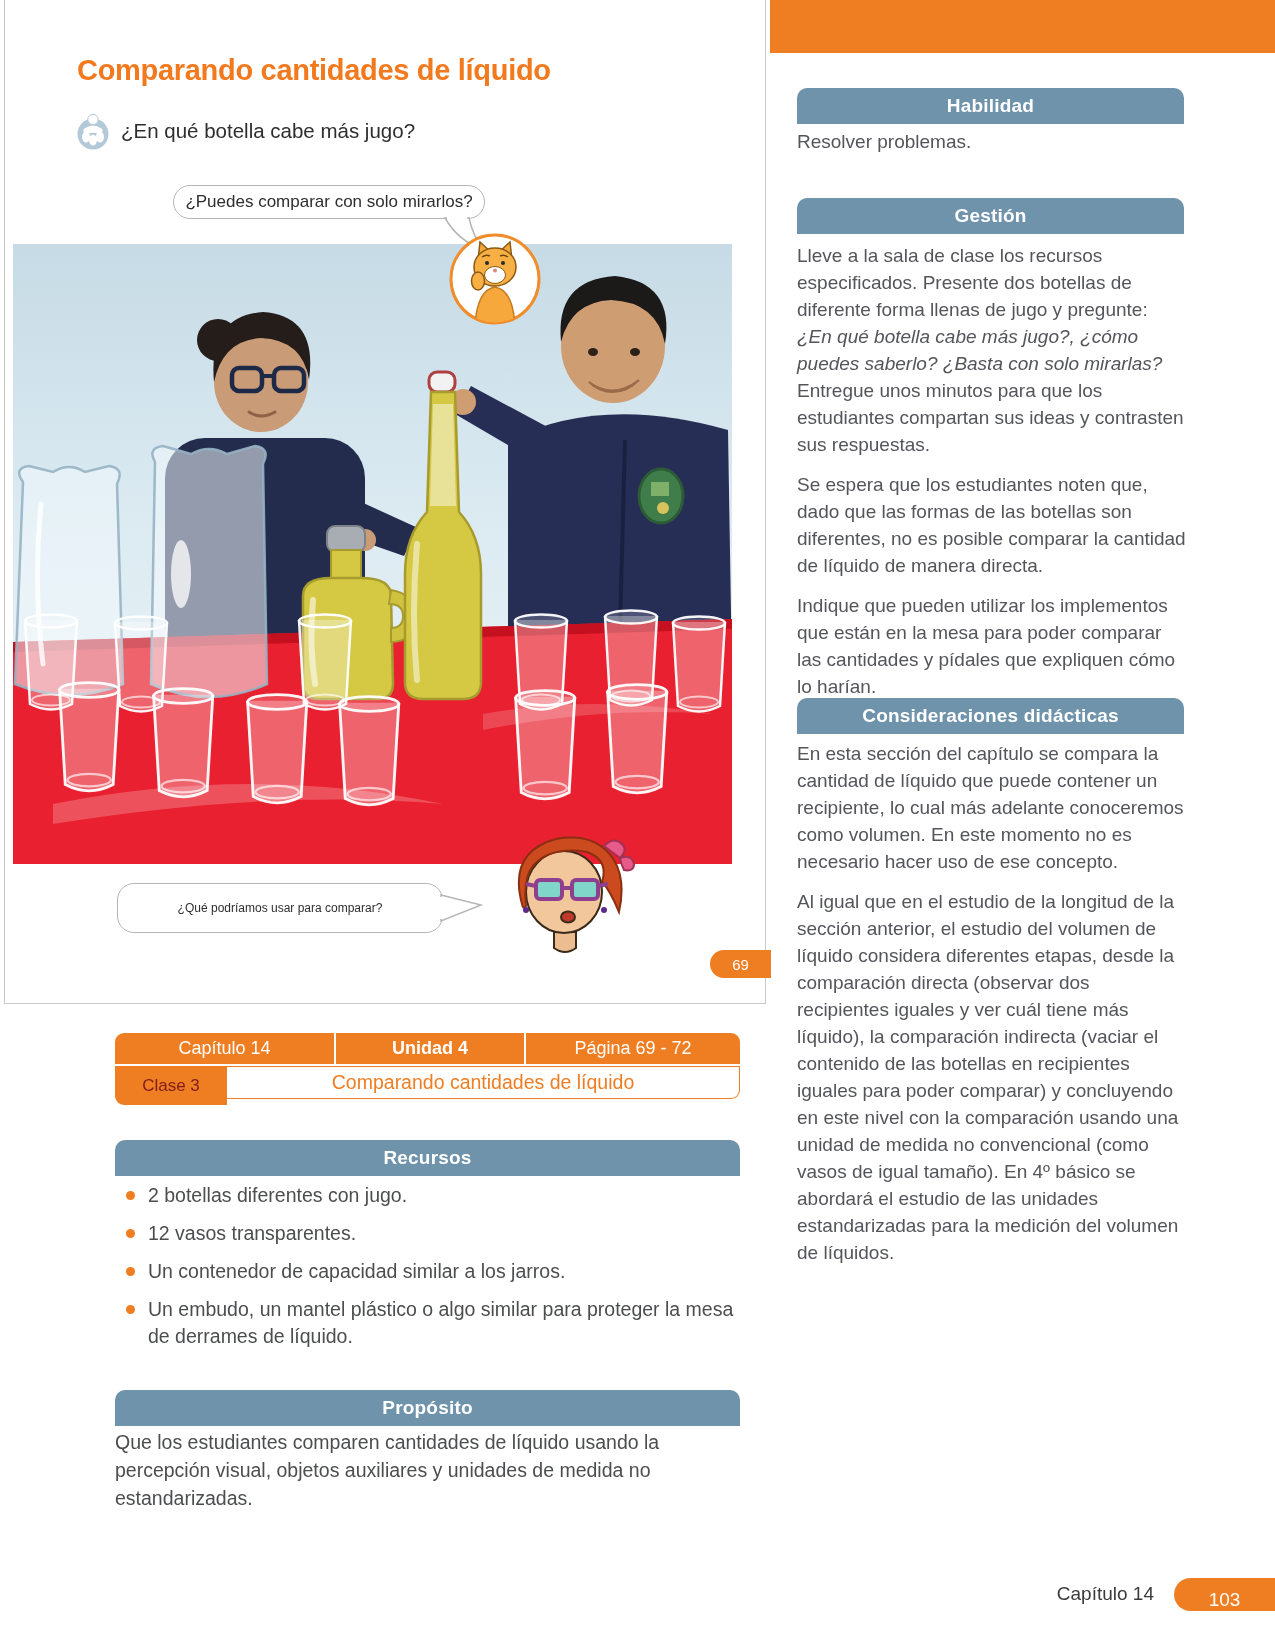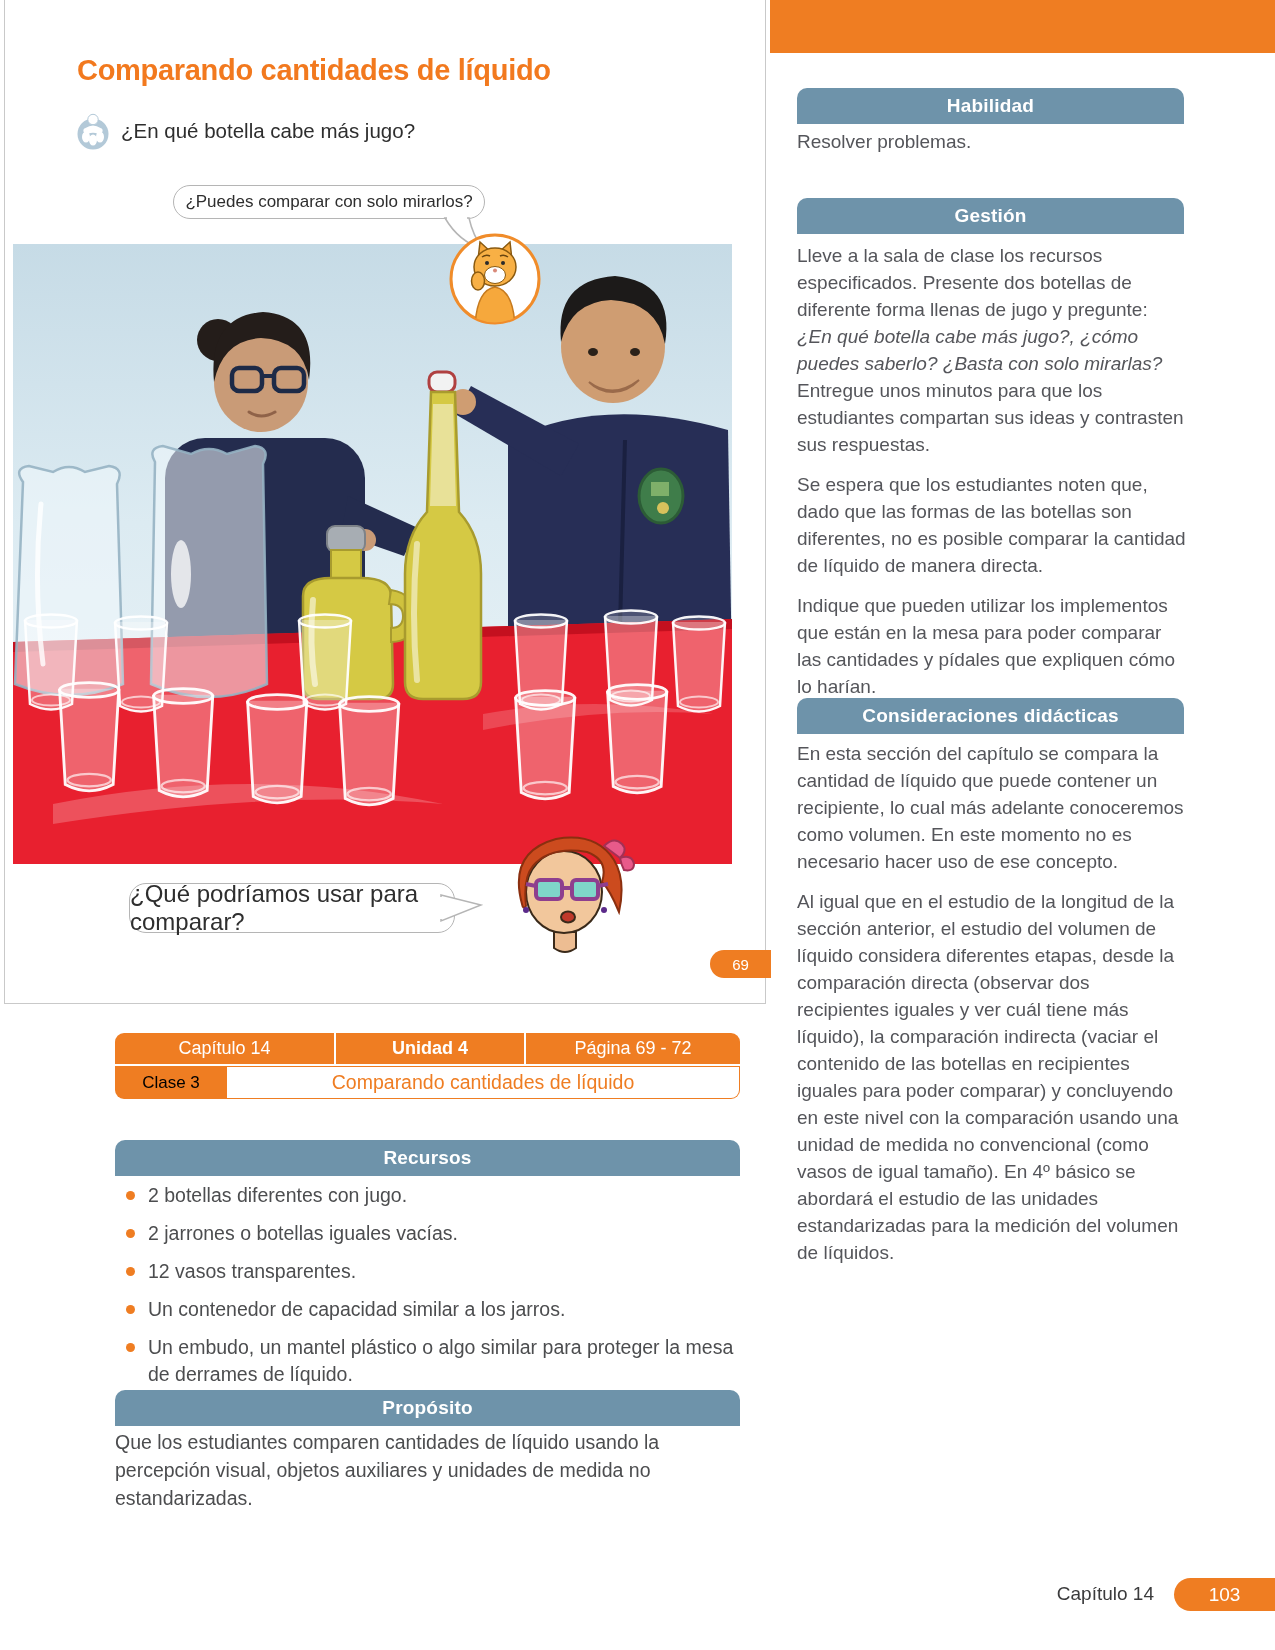--- a/index.html
+++ b/index.html
@@ -11,39 +11,39 @@
   .tb-panel { position:absolute; left:4px; top:-6px; width:762px; height:1010px;
               background:#fff; border-left:1.5px solid #c9c9c9; border-right:1.5px solid #c9c9c9;
               border-bottom:1.5px solid #c9c9c9; }
   .tb-title { position:absolute; left:72px; top:60px; font-size:29px; font-weight:bold;
               color:#f2791e; letter-spacing:-0.3px; }
   .tb-qrow  { position:absolute; left:70px; top:118px; display:flex; align-items:center; gap:10px; }
   .tb-question { font-size:20.5px; color:#2e2e2e; }
   .bubble { position:absolute; background:#fff; border:1.5px solid #b5b5b5; border-radius:17px;
             display:flex; align-items:center; justify-content:center; font-size:17px; color:#2e2e2e; }
   .bubble1 { left:168px; top:191px; width:312px; height:34px; }
-  .bubble2 { left:124px; top:889px; width:326px; height:50px; font-size:24px; }
+  .bubble2 { left:112px; top:889px; width:326px; height:50px; font-size:12px; }
   .tail { position:absolute; }
   .catbadge { position:absolute; left:443px; top:238px; width:94px; height:94px; }
   .photo { position:absolute; left:8px; top:250px; width:719px; height:620px; }
   .girlavatar { position:absolute; left:487px; top:838px; width:148px; height:126px; }
   .tab69 { position:absolute; left:705px; top:956px; width:61px; height:28px; background:#ef7d22;
            border-radius:14px 0 0 14px; color:#fff; font-size:15px; display:flex;
            align-items:center; justify-content:center; }
 
   
   .ltable { position:absolute; left:115px; top:1033px; width:625px; }
   .lrow1 { display:flex; gap:2px; }
   .lcell { background:#ef7d22; color:#fff; height:31px; display:flex; align-items:center;
            justify-content:center; font-size:18px; }
   .lc1 { width:219px; border-top-left-radius:9px; }
   .lc2 { width:188px; font-weight:bold; }
   .lc3 { flex:1; border-top-right-radius:9px; }
   .lrow2 { display:flex; gap:0; margin-top:2px; }
-  .lclase { width:112px; height:33px; background:#ef7d22; color:#000000; font-size:17px;
+  .lclase { width:112px; height:39px; background:#ef7d22; color:#7f1d1d; font-size:17px;
             display:flex; align-items:center; justify-content:center; border-bottom-left-radius:9px; }
   .lclasetitle { flex:1; height:33px; border:1.5px solid #ef7d22; border-left:none;
                  border-bottom-right-radius:9px; color:#ef7d22; font-size:19.5px;
                  display:flex; align-items:center; justify-content:center; }
 
   
   .bar { background:#6e93aa; color:#fff; font-weight:bold; font-size:19px; height:36px;
          border-radius:10px 10px 0 0; display:flex; align-items:center; justify-content:center;
          letter-spacing:0.2px; }
   .bar-left { position:absolute; left:115px; width:625px; }
@@ -63,21 +63,21 @@
   .rtext { position:absolute; left:797px; width:389px; font-size:19px; line-height:27px;
            color:#54555a; }
   .rtext p { margin-bottom:13px; }
   .rtext .it { font-style:italic; }
 
   
   .foot-ch { position:absolute; left:954px; top:1583px; width:200px; text-align:right;
              font-size:19px; color:#3b3b3c; }
   .foot-pill { position:absolute; left:1174px; top:1578px; width:101px; height:33px;
              background:#ef7d22; border-radius:17px 0 0 17px; color:#fff; font-size:19px;
-             display:flex; align-items:center; justify-content:center; }
+             display:flex; align-items:flex-end; justify-content:center; }
 </style>
 </head>
 <body>
 
 <div class="sheet">
 
   <section class="tb-panel">
 
     <h1 class="tb-title">Comparando cantidades de líquido</h1>
 
@@ -266,21 +266,20 @@
       <div class="lclase">Clase 3</div>
       <div class="lclasetitle">Comparando cantidades de líquido</div>
     </div>
   </div>
 
   <div class="bar bar-left" style="top:1140px;">
     <span>Recursos</span>
   </div>
   <ul class="res-list">
     <li>2 botellas diferentes con jugo.</li>
-    <li>2 jarrones o botellas iguales vacías.</li>
     <li>12 vasos transparentes.</li>
     <li>Un contenedor de capacidad similar a los jarros.</li>
     <li>Un embudo, un mantel plástico o algo similar para proteger la mesa de derrames de líquido.</li>
   </ul>
 
   <div class="bar bar-left" style="top:1390px;">
     <span>Propósito</span>
   </div>
   <p class="purpose-text">Que los estudiantes comparen cantidades de líquido usando la percepción visual, objetos auxiliares y unidades de medida no estandarizadas.</p>
 

